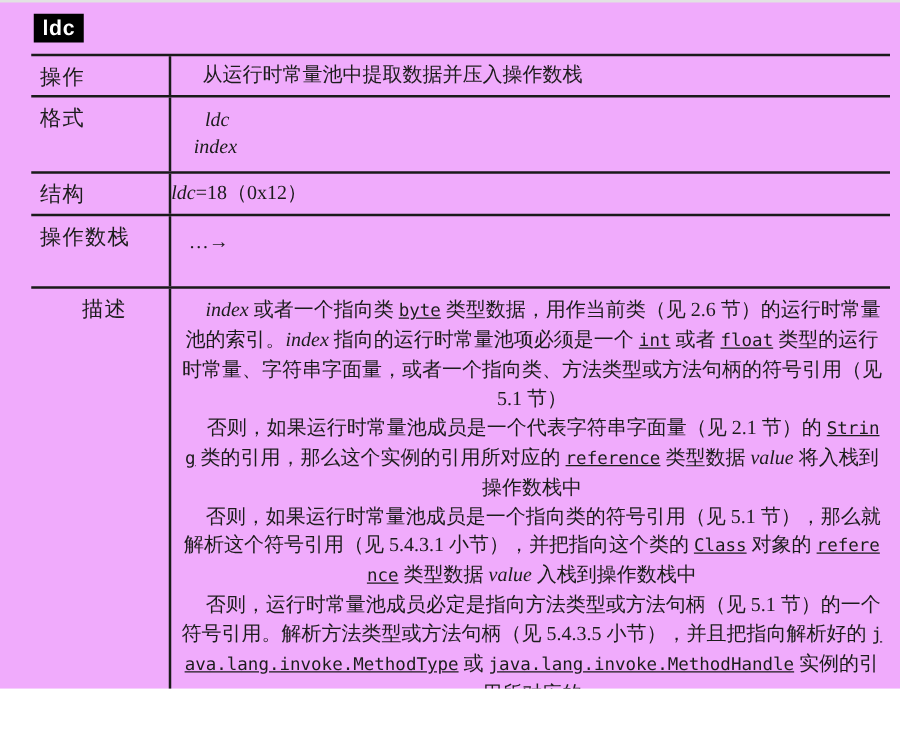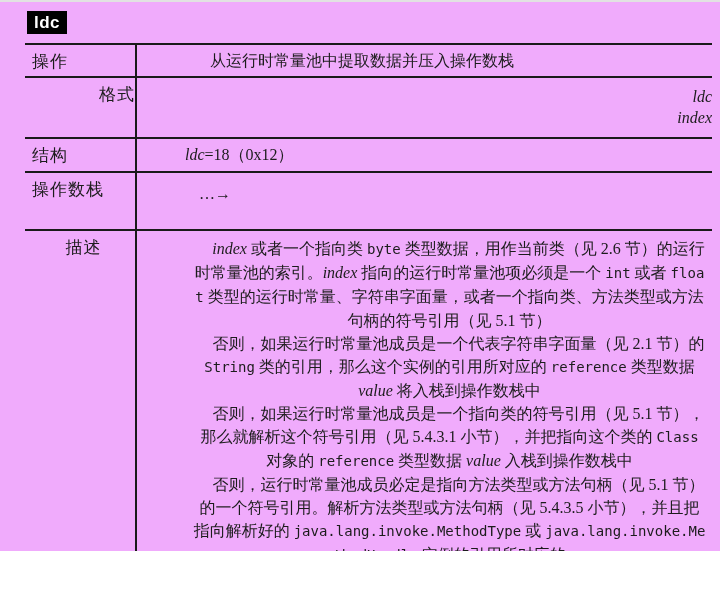--- a/index.html
+++ b/index.html
@@ -36,24 +36,23 @@
     position: absolute;
     left: 25px;
     top: 43px;
     width: 687px;
     border-bottom: 3px solid #1a1a1a;
   }
   .trow {
     display: grid;
     grid-template-columns: 112px 1fr;
     border-top: 2px solid #1a1a1a;
-    gap: 48px;
   }
   .r-op     { height: 33px; }
-  .r-fmt    { height: 61px; text-align: right; }
+  .r-fmt    { height: 61px; }
   .r-struct { height: 34px; }
   .r-stack  { height: 58px; }
   .r-desc   { height: 364px; text-align: center; }
   .lcell {
     border-right: 2px solid #1a1a1a;
     padding: 6px 0 0 7px;
     font-size: 17px;
     line-height: 22px;
     letter-spacing: 1px;
     white-space: nowrap;
@@ -75,20 +74,21 @@
   .r-desc .ccell {
     padding: 6px 6px 0 8px;
     line-height: 23px;
   }
   .para { text-indent: 18px; }
   .it { font-style: italic; }
   .mono {
     font-family: "DejaVu Sans Mono", "Liberation Mono", monospace;
     font-size: 14px;
     word-break: break-all;
+    text-decoration: underline;
   }
 </style>
 </head>
 <body>
 
 <div class="page">
   <div class="scan-edge"></div>
 
   <div class="title-box">
     <span>ldc</span>

